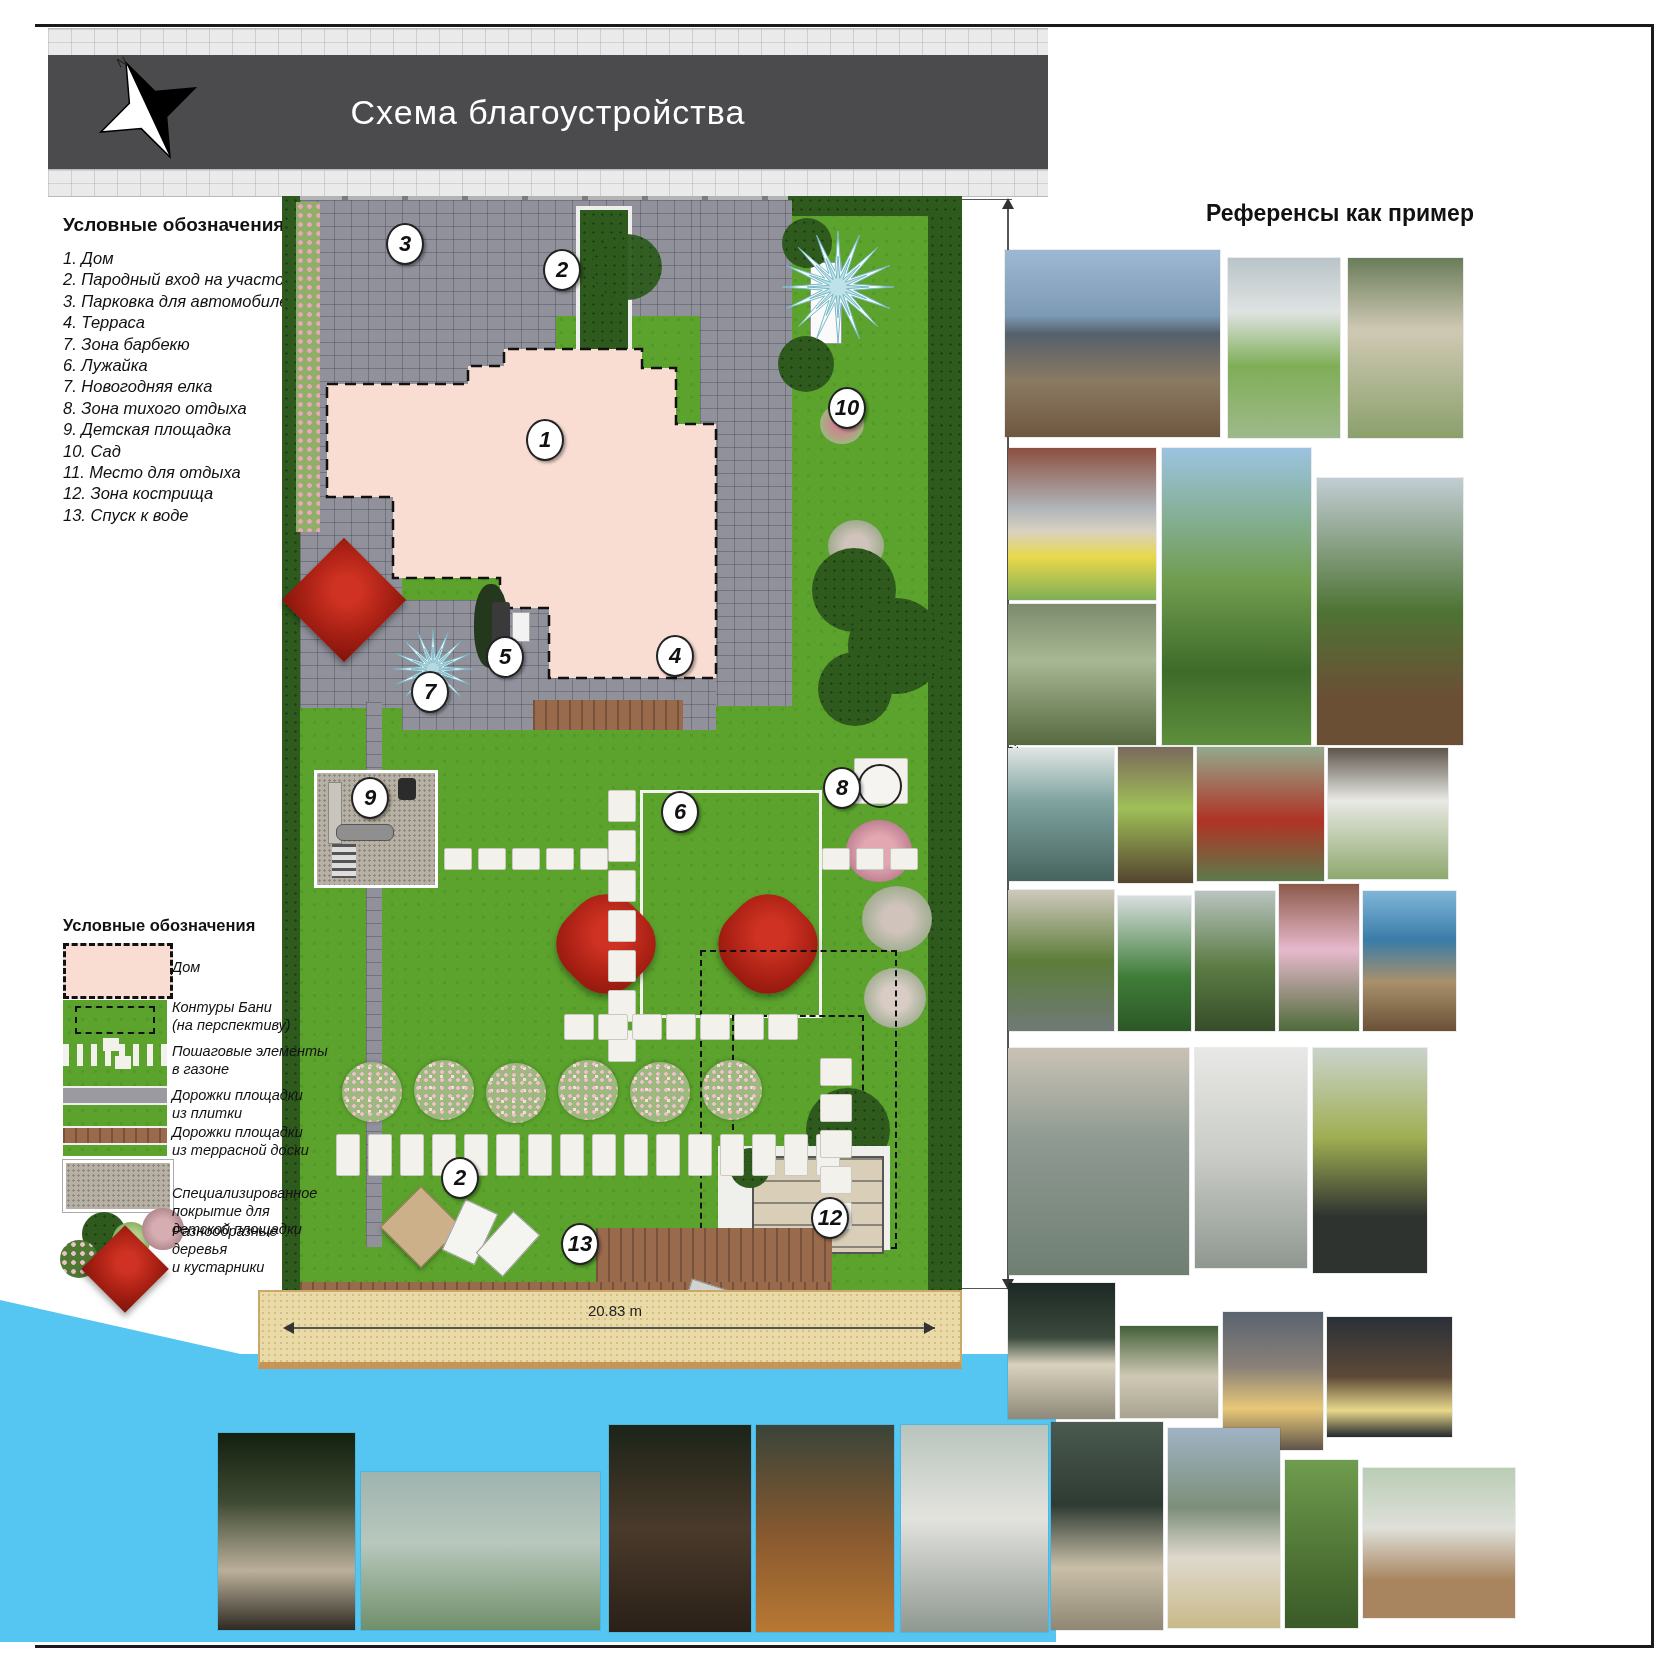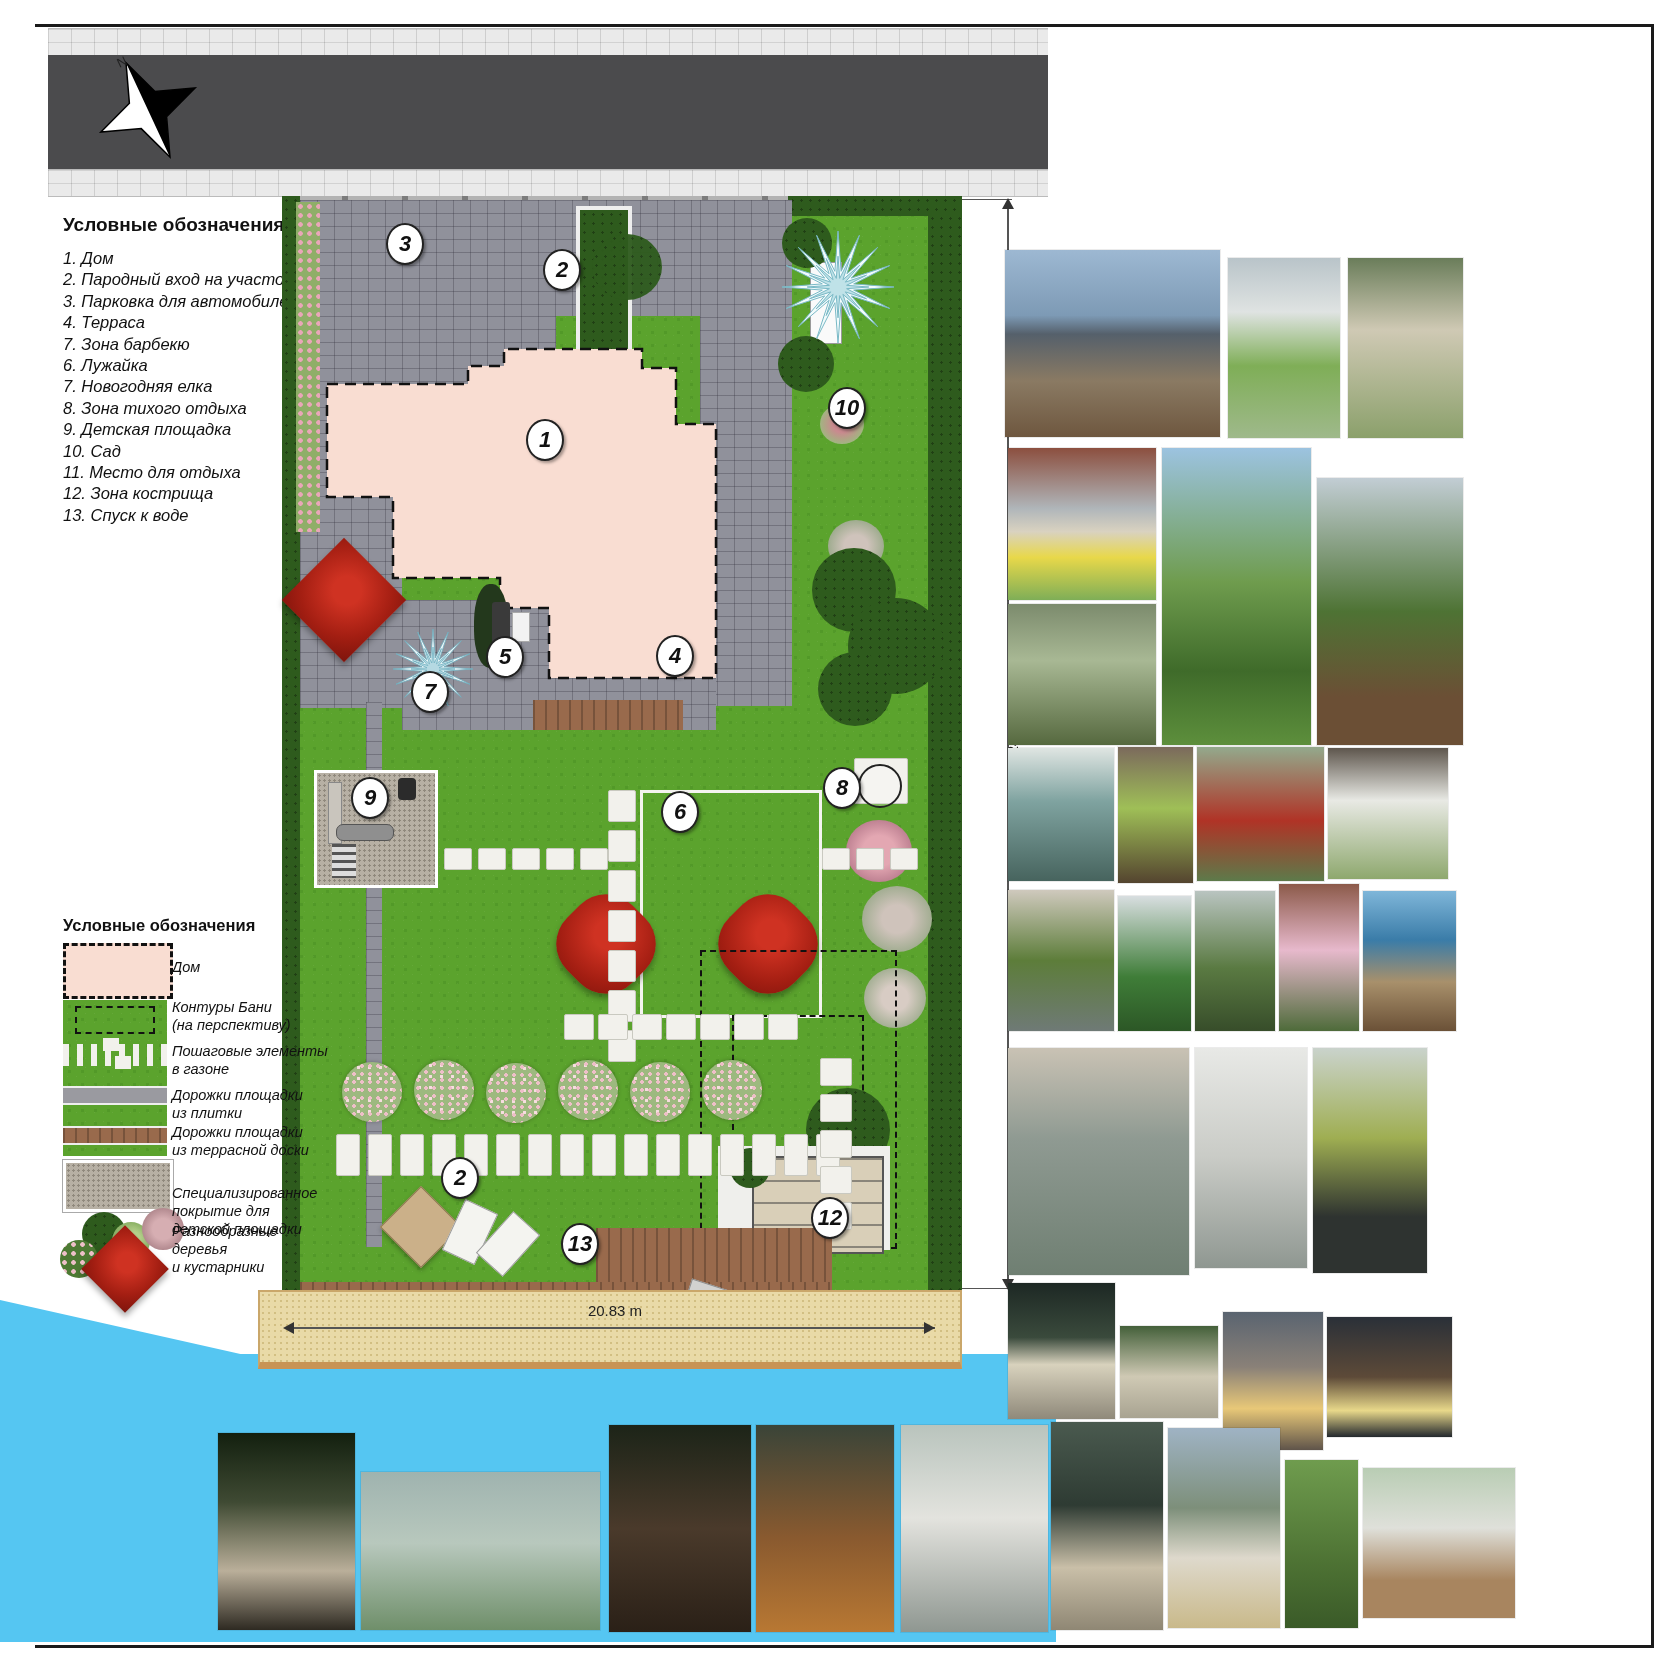--- a/index.html
+++ b/index.html
@@ -96,20 +96,21 @@
 
 <div id="page">
 
   <div class="frameline" style="left:35px;top:24px;width:1619px;height:3px;"></div>
   <div class="frameline" style="left:1651px;top:24px;width:3px;height:1624px;"></div>
   <div class="frameline" style="left:35px;top:1645px;width:1619px;height:3px;"></div>
 
   <div class="sidewalk" style="left:48px;top:28px;width:1000px;height:27px;"></div>
   <div class="road" style="left:48px;top:55px;width:1000px;height:114px;"></div>
   <div class="sidewalk" style="left:48px;top:169px;width:1000px;height:26px;"></div>
+  <div class="road-title" style="left:148px;top:93px;width:800px;">Схема благоустройства</div>
 
   <svg class="abs" style="left:88px;top:48px;" width="120" height="130" viewBox="-60 -62 120 130">
     <g transform="rotate(-25)">
       <polygon points="0,-52 14,-14 52,0 14,14 0,52 -14,14 -52,0 -14,-14" fill="#fff" stroke="#000" stroke-width="1.5"></polygon>
       <path d="M0,-52 L14,-14 L52,0 L14,14 L0,52 Z" fill="#000"></path>
       <text x="-8" y="-50" font-size="13" fill="#222">N</text>
     </g>
   </svg>
 
   <div class="lg-header" style="left:63px;top:214px;">Условные обозначения</div>
@@ -255,20 +256,21 @@
   <div class="l2label" style="top:1086px;">Дорожки площадки
 из плитки</div>
   <div class="l2label" style="top:1123px;">Дорожки площадки
 из террасной доски</div>
   <div class="l2label" style="top:1184px;">Специализированное
 покрытие для
 детской площадки</div>
   <div class="l2label" style="top:1222px;">Разнообразные деревья
 и кустарники</div>
 
+  <div class="proj-sub" style="left:1120px;top:200px;width:440px;">Референсы как пример</div>
 
   <div class="photo ph-pergola" style="left:1005px;top:250px;width:215px;height:187px;"></div>
   <div class="photo ph-steps" style="left:1228px;top:258px;width:112px;height:180px;"></div>
   <div class="photo ph-pampas" style="left:1348px;top:258px;width:115px;height:180px;"></div>
   <div class="photo ph-playhouse" style="left:1008px;top:448px;width:148px;height:152px;"></div>
   <div class="photo ph-multistem" style="left:1008px;top:604px;width:148px;height:141px;"></div>
   <div class="photo ph-topiary" style="left:1162px;top:448px;width:149px;height:297px;"></div>
   <div class="photo ph-pleached" style="left:1317px;top:478px;width:146px;height:267px;"></div>
   <div class="photo ph-spruce" style="left:1008px;top:748px;width:106px;height:133px;"></div>
   <div class="photo ph-globemaple" style="left:1118px;top:747px;width:75px;height:136px;"></div>

